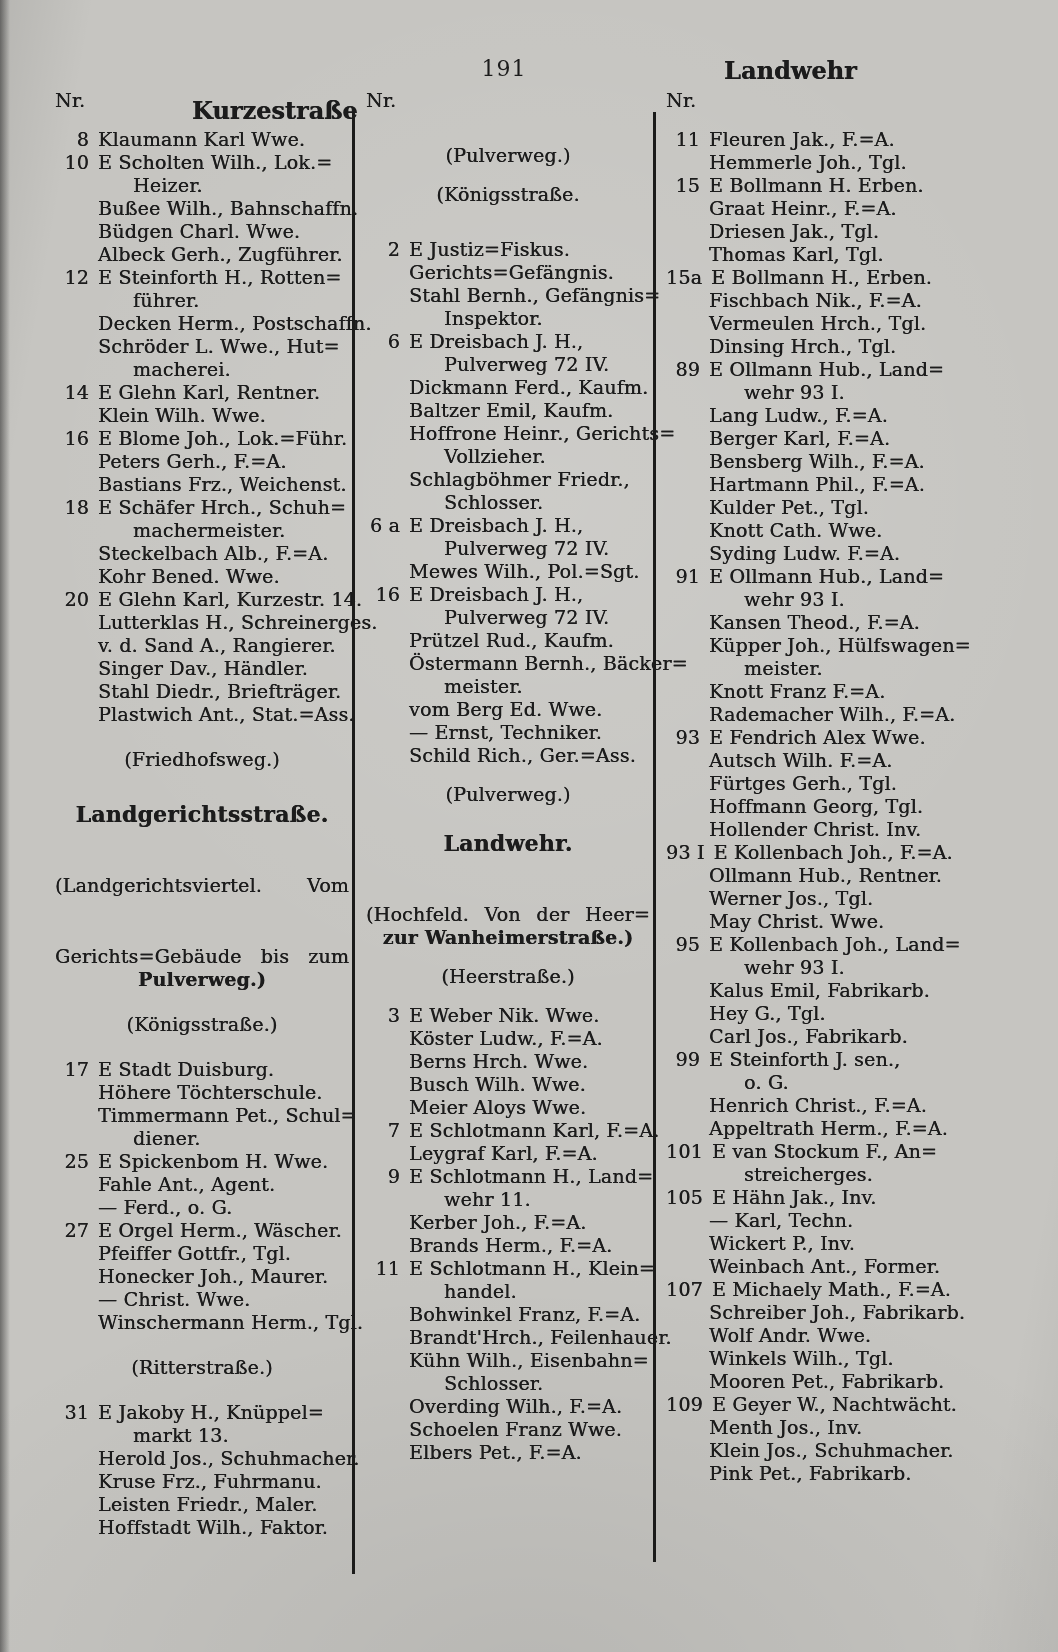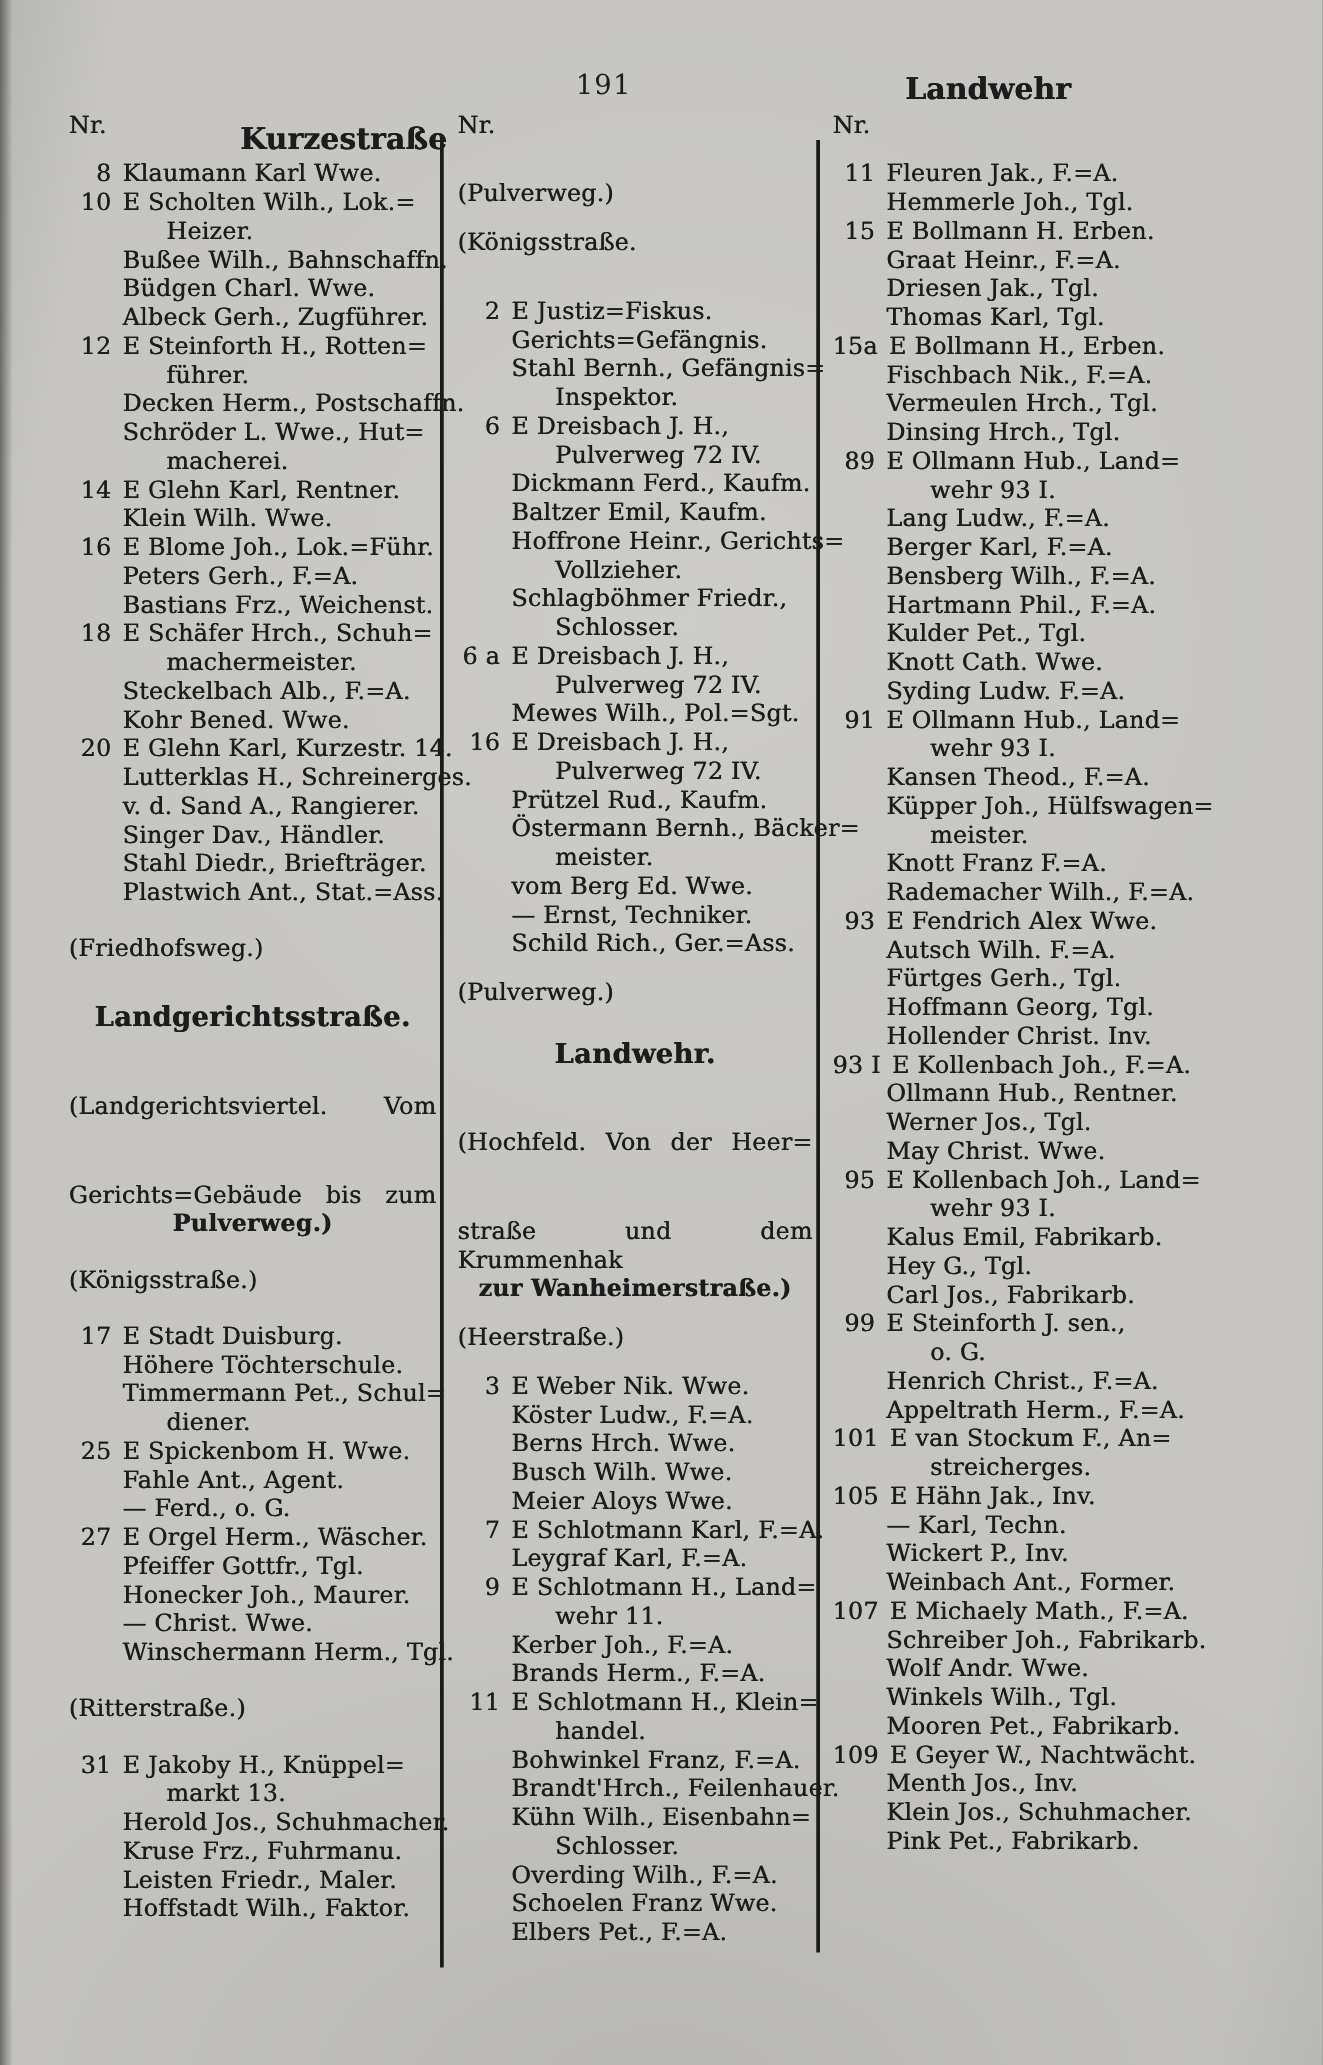--- a/index.html
+++ b/index.html
@@ -22,42 +22,42 @@
   .gutter{
     position:absolute;left:0;top:0;width:10px;height:100%;
     background:linear-gradient(to right, rgba(22,22,22,.50), rgba(22,22,22,0));
   }
   .header{
     position:absolute;top:56px;left:0;width:100%;height:40px;
     font-size:24px;font-weight:bold;
     text-shadow:0.35px 0 0 currentColor;
   }
   .h-left{position:absolute;left:192px;margin-top:40px;}
-  .h-page{position:absolute;left:428px;width:110px;text-align:center;
+  .h-page{position:absolute;left:449px;width:110px;text-align:center;
           font-weight:normal;font-size:22px;letter-spacing:1px;text-shadow:none;}
   .h-right{position:absolute;left:724px;}
 
   .rule{position:absolute;width:3px;background:#1b1b1a;top:112px;}
   .rule-1{left:352px;height:1462px;}
   .rule-2{left:653px;height:1450px;}
 
   .col{position:absolute;top:89px;font-size:19px;line-height:23px;letter-spacing:.2px;}
   .col-1{left:55px;width:294px;}
   .col-2{left:366px;width:284px;}
   .col-3{left:666px;width:344px;}
 
   .line{display:block;white-space:nowrap;text-shadow:0.35px 0 0 currentColor;}
   .t-e0{display:flex;}
   .num{flex:0 0 34px;text-align:right;margin-right:9px;}
   .t-e0 .txt{flex:1;white-space:nowrap;}
   .t-e1{padding-left:43px;}
   .t-e2{padding-left:78px;}
   .t-nr{padding-left:0;}
   .t-gap{height:16px;}
-  .t-note{margin:16px 0;}
+  .t-note{text-align:center;margin:16px 0;}
   .col-1 .t-note{margin:22px 0;}
   .t-head{font-weight:bold;text-align:center;font-size:22px;margin:26px 0 18px;}
   .col-1 .t-head{margin:32px 0 24px;}
   .t-p{white-space:normal;}
   .t-p .txt{display:block;text-align:justify;text-align-last:justify;margin-top:48px;}
   .t-pc{text-align:center;margin-bottom:6px;font-weight:bold;}
 </style>
 </head>
 <body>
 
@@ -489,24 +489,20 @@
     <div class="line t-head">
       
       <span class="txt">Landwehr.</span>
     </div>
 
     <div class="line t-p">
 
       <span class="txt">(Hochfeld. Von der Heer=</span>
     </div>
 
-    <div class="line t-p">
-
-      <span class="txt">straße und dem Krummenhak</span>
-    </div>
 
     <div class="line t-pc">
       
       <span class="txt">zur Wanheimerstraße.)</span>
     </div>
 
     <div class="line t-note">
       
       <span class="txt">(Heerstraße.)</span>
     </div>

